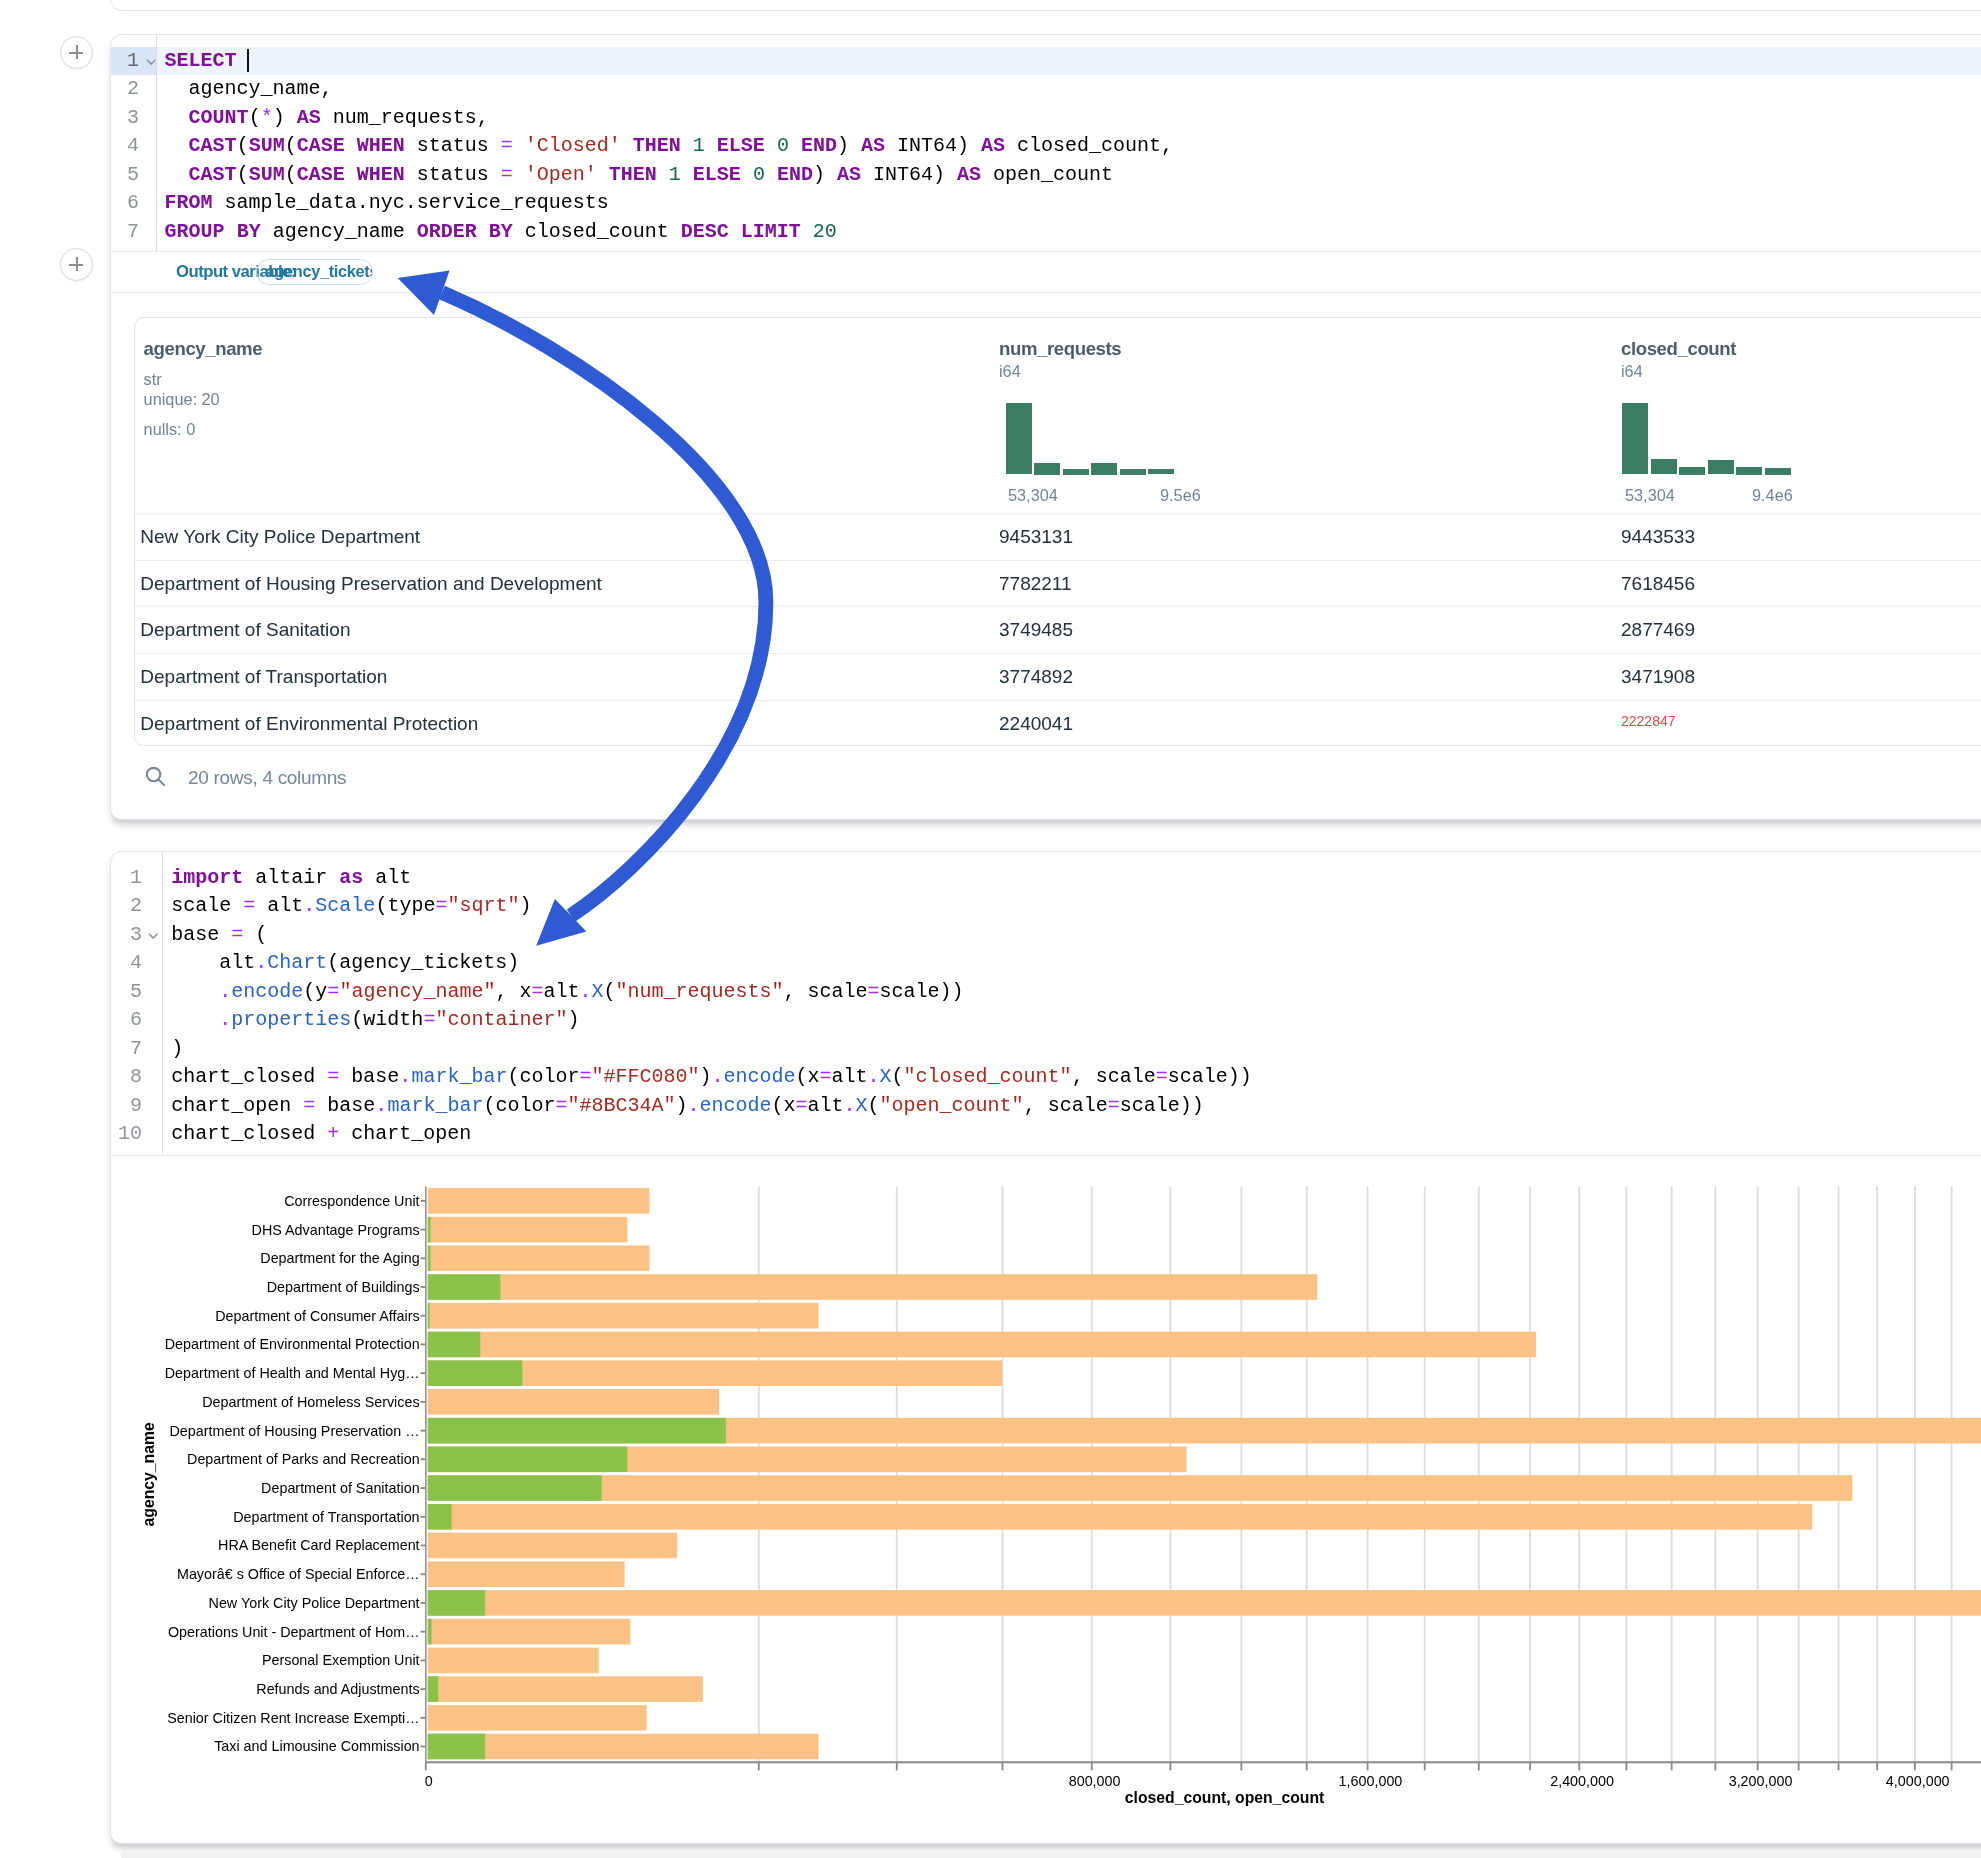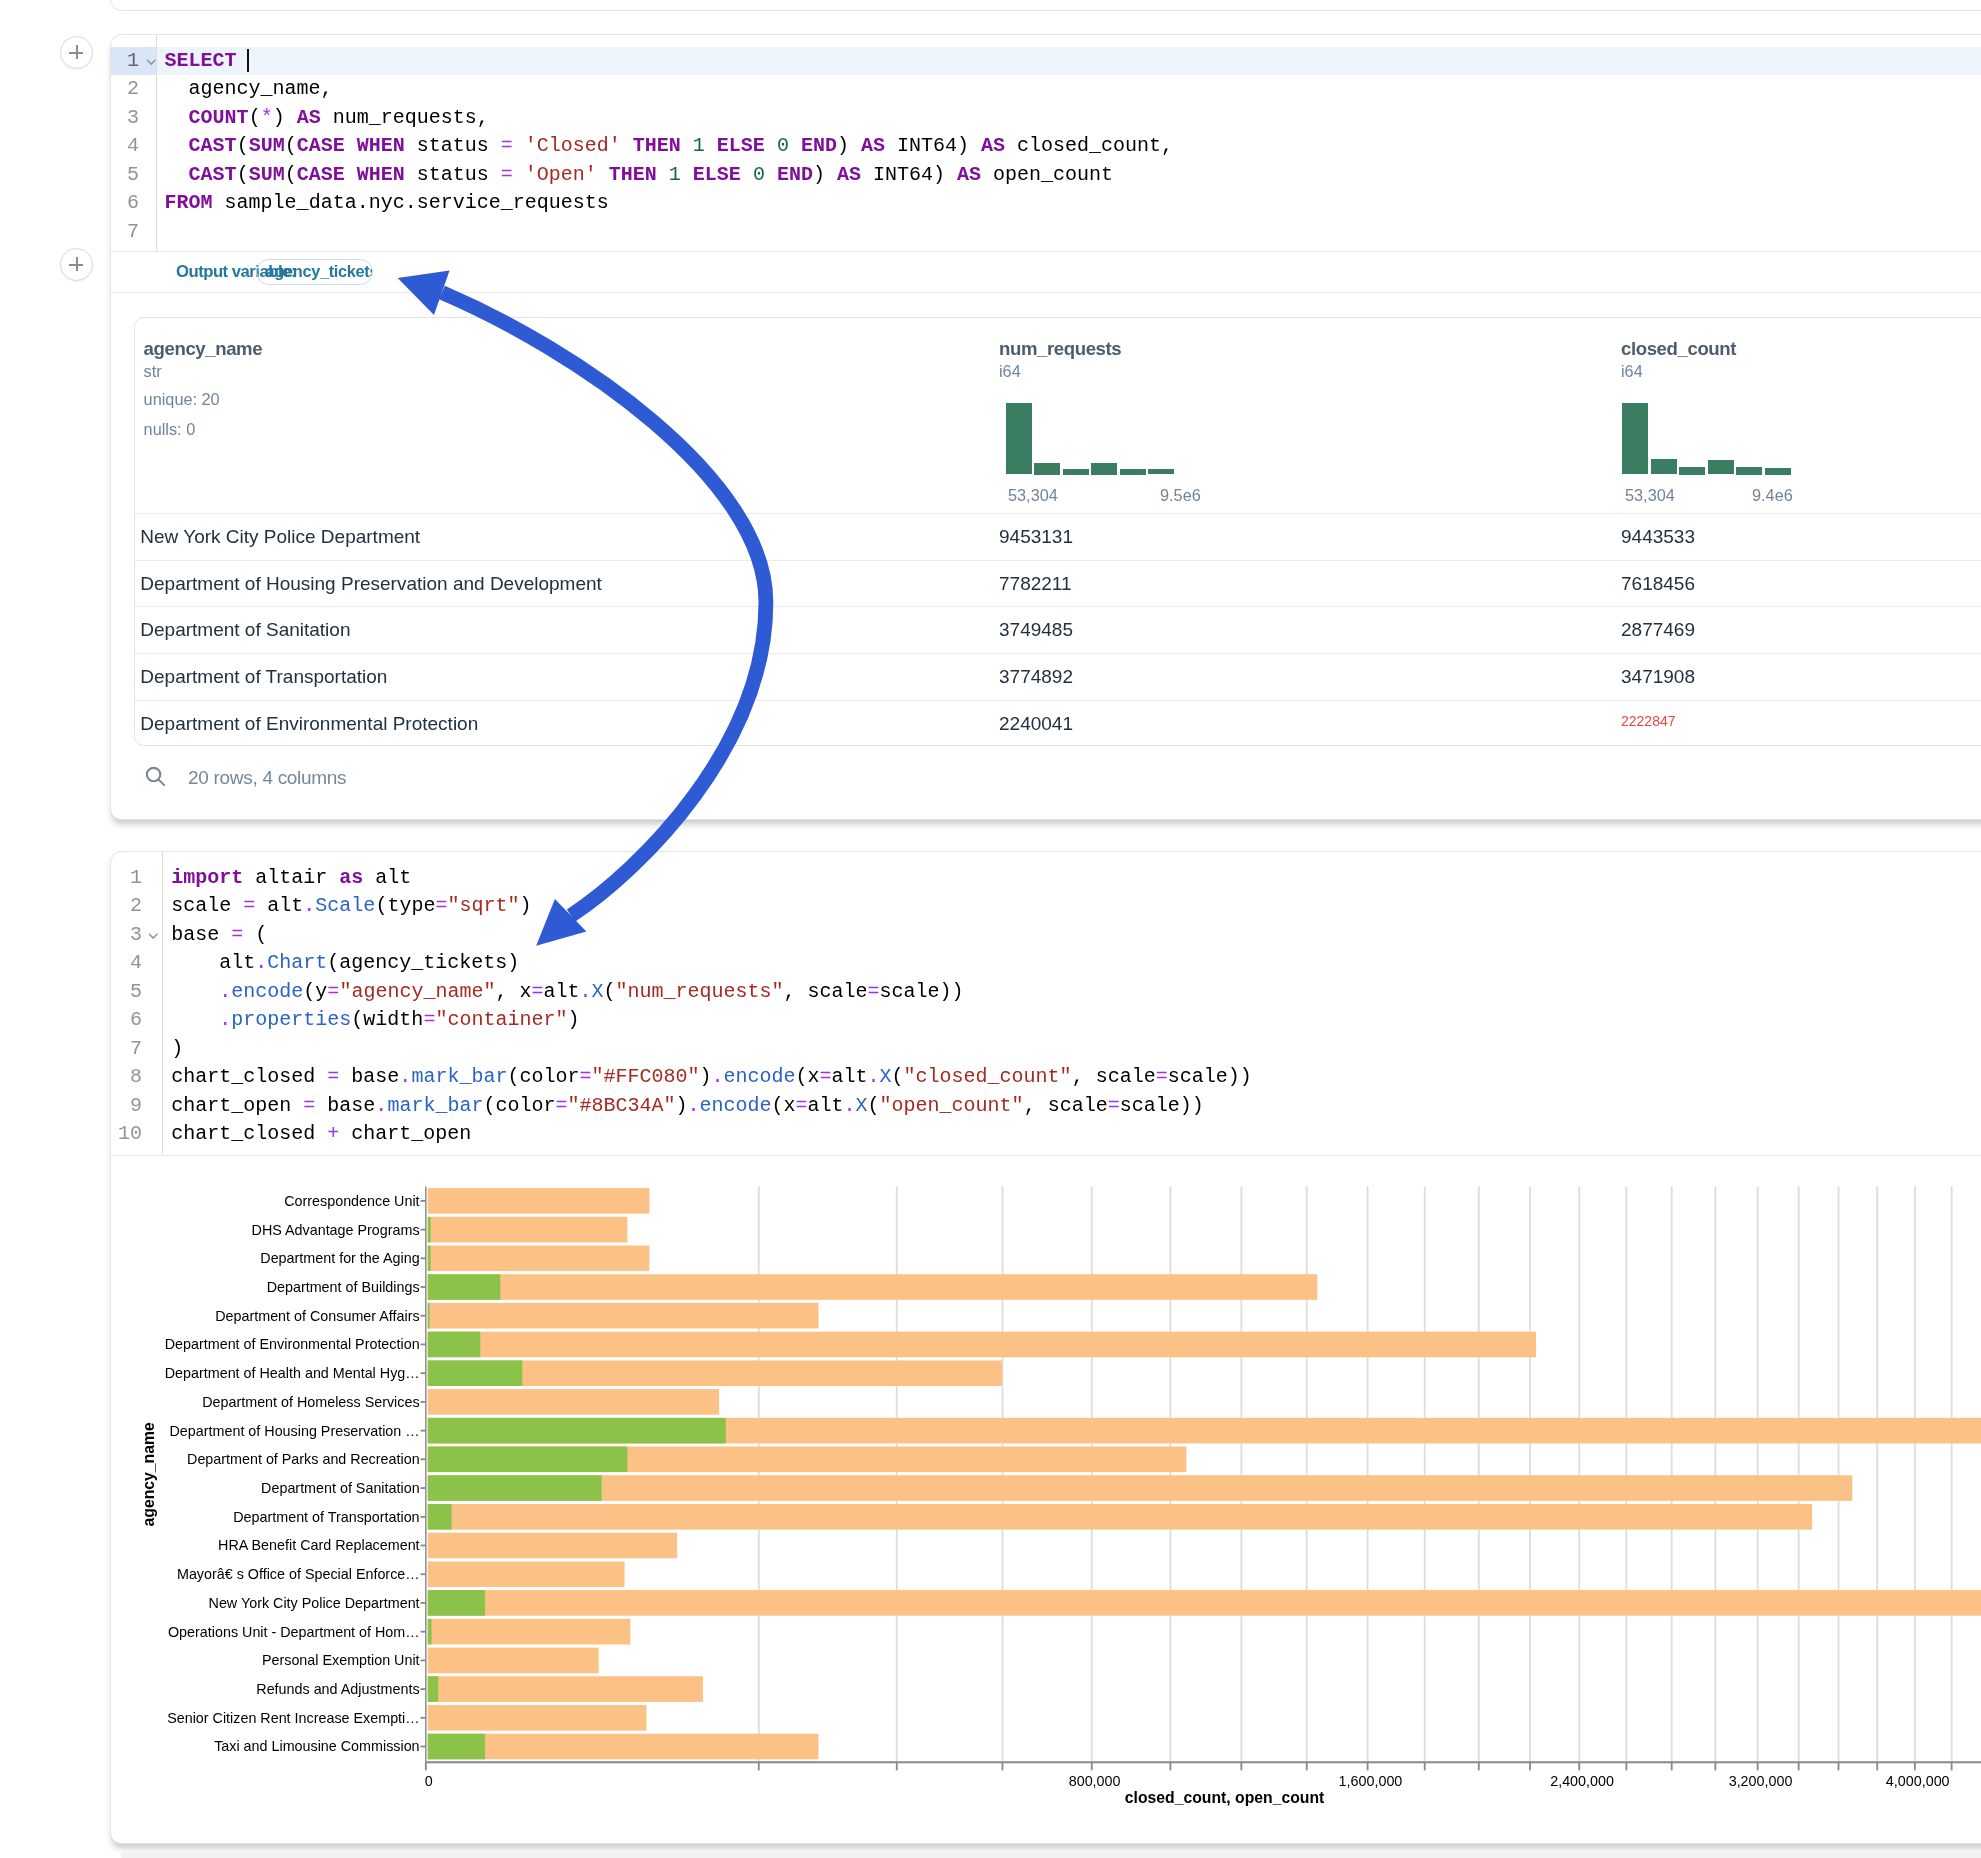--- a/index.html
+++ b/index.html
@@ -58,32 +58,33 @@
 <div class="ln">
         <span class="gut" style="">5</span>
         <span class="cd">  <span class="kw">CAST</span>(<span class="kw">SUM</span>(<span class="kw">CASE</span> <span class="kw">WHEN</span> status <span class="op">=</span> <span class="st">'Open'</span> <span class="kw">THEN</span> <span class="nm">1</span> <span class="kw">ELSE</span> <span class="nm">0</span> <span class="kw">END</span>) <span class="kw">AS</span> INT64) <span class="kw">AS</span> open_count</span>
       </div>
 <div class="ln">
         <span class="gut" style="">6</span>
         <span class="cd"><span class="kw">FROM</span> sample_data.nyc.service_requests</span>
       </div>
 <div class="ln">
         <span class="gut" style="">7</span>
+        <span class="cd"><span class="kw">GROUP</span> <span class="kw">BY</span> agency_name <span class="kw">ORDER</span> <span class="kw">BY</span> closed_count <span class="kw">DESC</span> <span class="kw">LIMIT</span> <span class="nm">20</span></span>
       </div>
 </div>
 <svg class="abs" style="left:34px;top:21px;" width="12.4" height="12.4" viewBox="0 0 13 13">
       <path d="M2.5 4.5 L6.5 8.5 L10.5 4.5" stroke="#8f959c" stroke-width="1.6" fill="none" stroke-linecap="round"></path>
     </svg>
 <div class="hsep" style="top:216px;"></div>
 <div class="abs" style="left:17px;top:217px;height:40px;line-height:40px;font-size:16.7px;letter-spacing:-0.5px;font-weight:bold;color:#24789f;margin-left:48px;">Output variable:&nbsp;</div>
 <div class="abs" style="left:145px;top:224px;width:117px;height:26px;border:1.4px solid #cbdde9;border-radius:13.4px;box-sizing:border-box;overflow:hidden;line-height:23px;padding-left:8.6px;font-size:16.3px;letter-spacing:-0.3px;font-weight:bold;color:#24789f;white-space:nowrap;">agency_tickets</div>
 <div class="hsep" style="top:257px;"></div>
 <div class="abs" style="left:23px;top:282px;width:2313px;height:429px;border:1px solid #e3e3e8;border-radius:9.6px;box-sizing:border-box;">
 <div class="abs" style="left:8.6px;top:20px;font-size:18.6px;letter-spacing:-0.4px;font-weight:bold;color:#4c5d70;">agency_name</div>
-<div class="abs" style="left:8.6px;top:44px;font-size:16.3px;color:#71849a;">str</div>
+<div class="abs" style="left:8.6px;top:52px;font-size:16.3px;color:#71849a;">str</div>
 <div class="abs" style="left:8.6px;top:72px;font-size:16.3px;color:#71849a;">unique: 20</div>
 <div class="abs" style="left:8.6px;top:102px;font-size:16.3px;color:#71849a;">nulls: 0</div>
 <div class="abs" style="left:864px;top:20px;font-size:18.6px;letter-spacing:-0.4px;font-weight:bold;color:#4c5d70;">num_requests</div>
 <div class="abs" style="left:864px;top:44px;font-size:16.3px;color:#71849a;">i64</div>
 <div class="abs" style="left:1486px;top:20px;font-size:18.6px;letter-spacing:-0.4px;font-weight:bold;color:#4c5d70;">closed_count</div>
 <div class="abs" style="left:1486px;top:44px;font-size:16.3px;color:#71849a;">i64</div>
 <div class="abs" style="left:871px;top:85px;width:26px;height:71px;background:#3a7d63;"></div>
 <div class="abs" style="left:899px;top:145px;width:26px;height:11.5px;background:#3a7d63;"></div>
 <div class="abs" style="left:928px;top:151px;width:26px;height:5.7px;background:#3a7d63;"></div>
 <div class="abs" style="left:956px;top:145px;width:26px;height:11.5px;background:#3a7d63;"></div>

